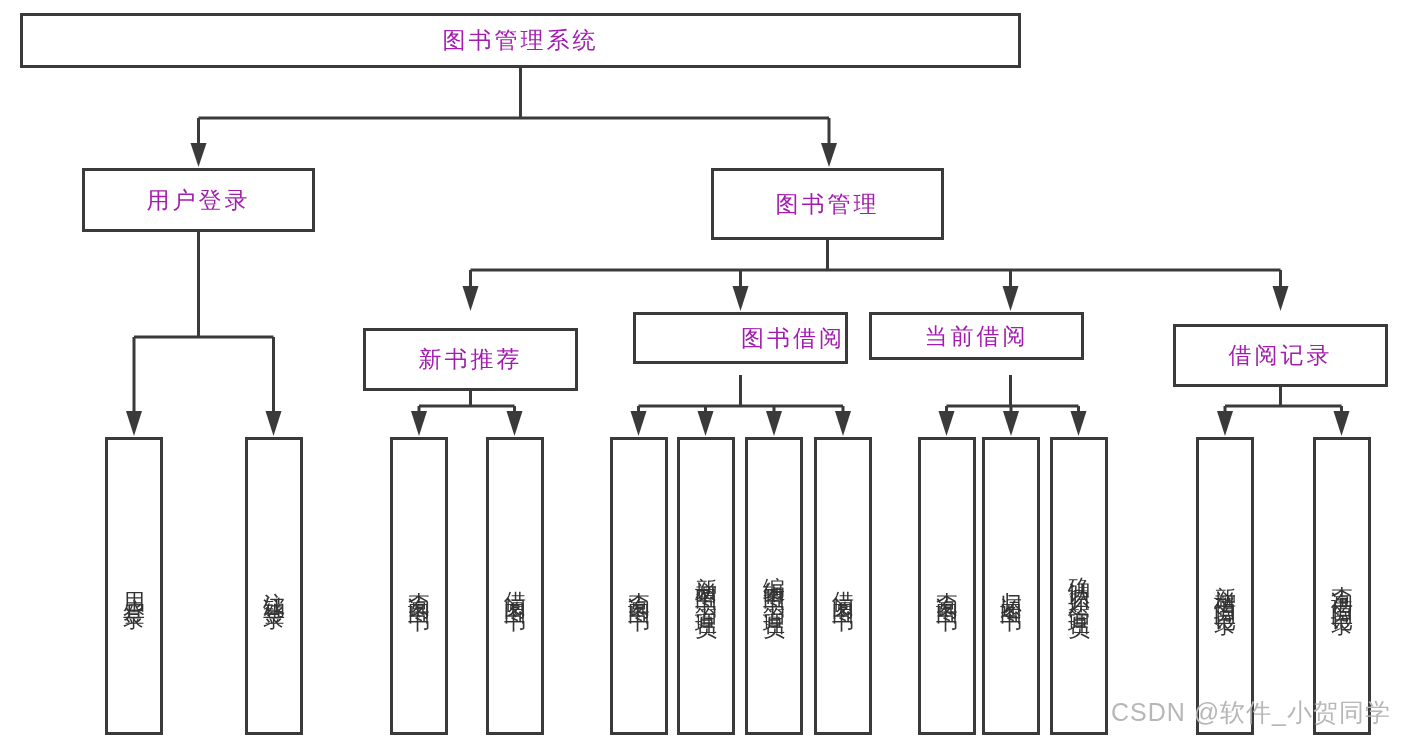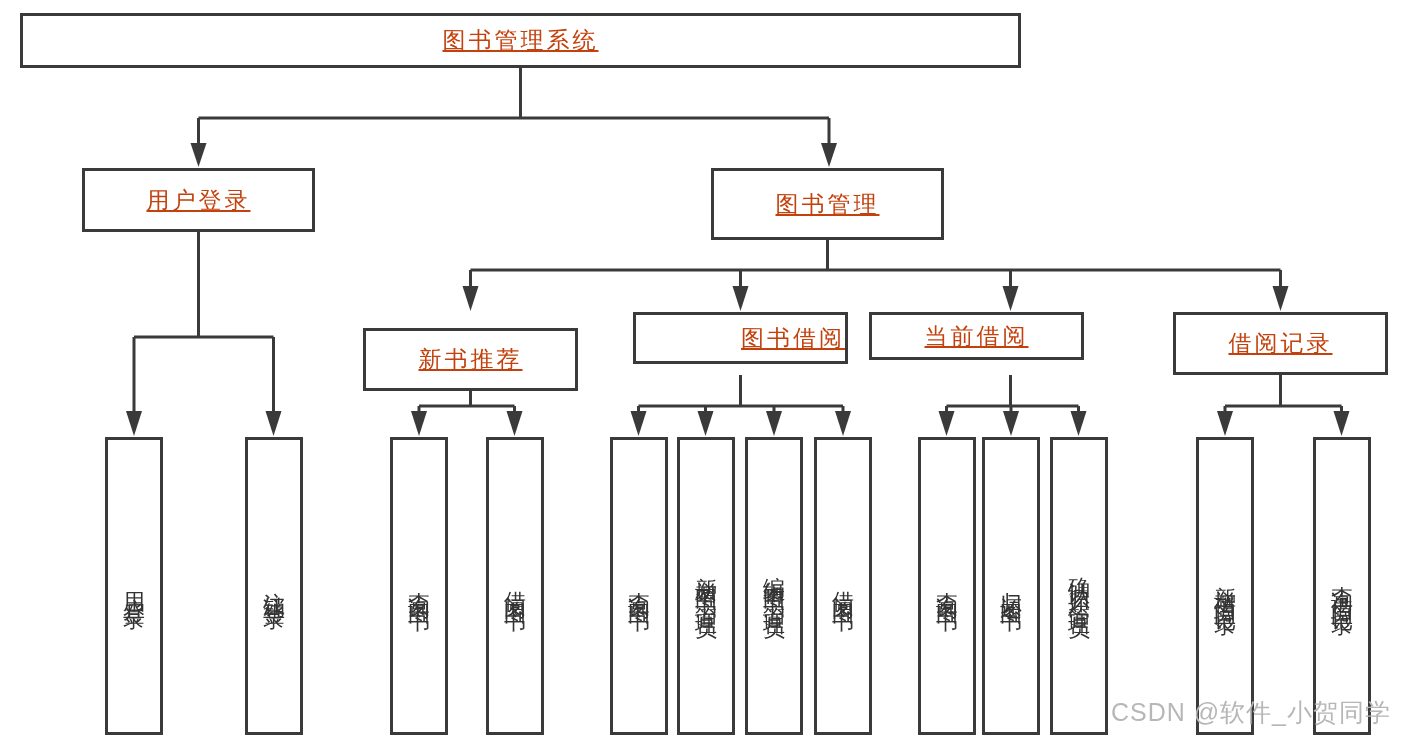--- a/index.html
+++ b/index.html
@@ -35,22 +35,21 @@
     border: 3px solid #3a3a3a;
     display: flex;
     align-items: center;
     justify-content: center;
     color: #333333;
   }
   .hnode span {
     font-size: 23px;
     letter-spacing: 3px;
     white-space: nowrap;
-    color: #c2410c;
-    text-decoration: underline;
+    color: #a21caf;
   }
   .vnode span {
     writing-mode: vertical-rl;
     text-orientation: mixed;
     font-size: 22px;
     line-height: 1;
     letter-spacing: 6px;
     color: #333333;
   }
 
@@ -132,21 +131,21 @@
 
   <div class="node hnode" style="left:363px; top:328px; width:215px; height:63px;">
     <span>新书推荐</span>
   </div>
   <div class="node hnode" style="left:633px; top:312px; width:215px; height:52px;justify-content:flex-end;">
     <span>图书借阅</span>
   </div>
   <div class="node hnode" style="left:869px; top:312px; width:215px; height:48px;">
     <span>当前借阅</span>
   </div>
-  <div class="node hnode" style="left:1173px; top:312px; width:215px; height:63px;">
+  <div class="node hnode" style="left:1173px; top:324px; width:215px; height:63px;">
     <span>借阅记录</span>
   </div>
 
   <div class="node vnode" style="left:105px; top:437px; width:58px; height:298px;">
     <span>用户登录</span>
   </div>
   <div class="node vnode" style="left:245px; top:437px; width:58px; height:298px;">
     <span>注销登录</span>
   </div>
 

